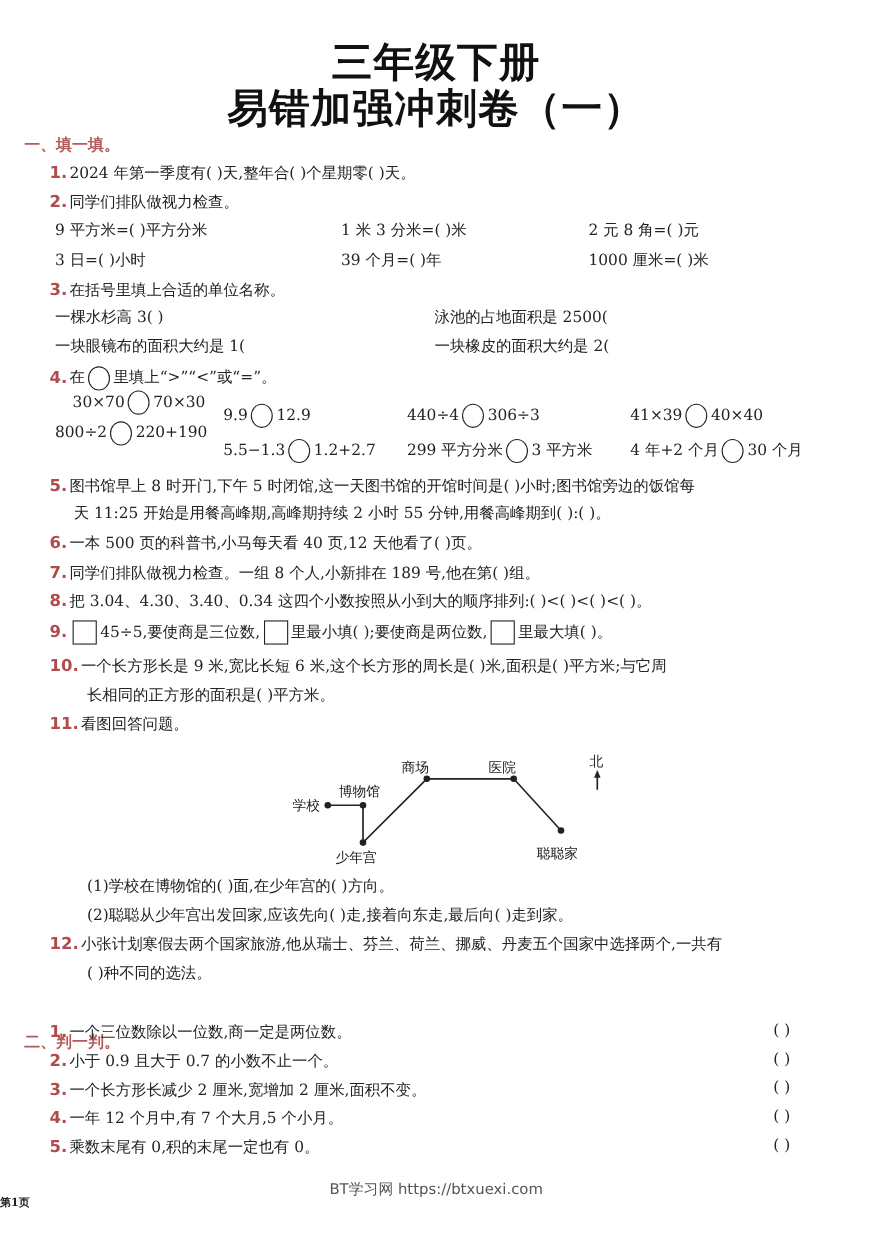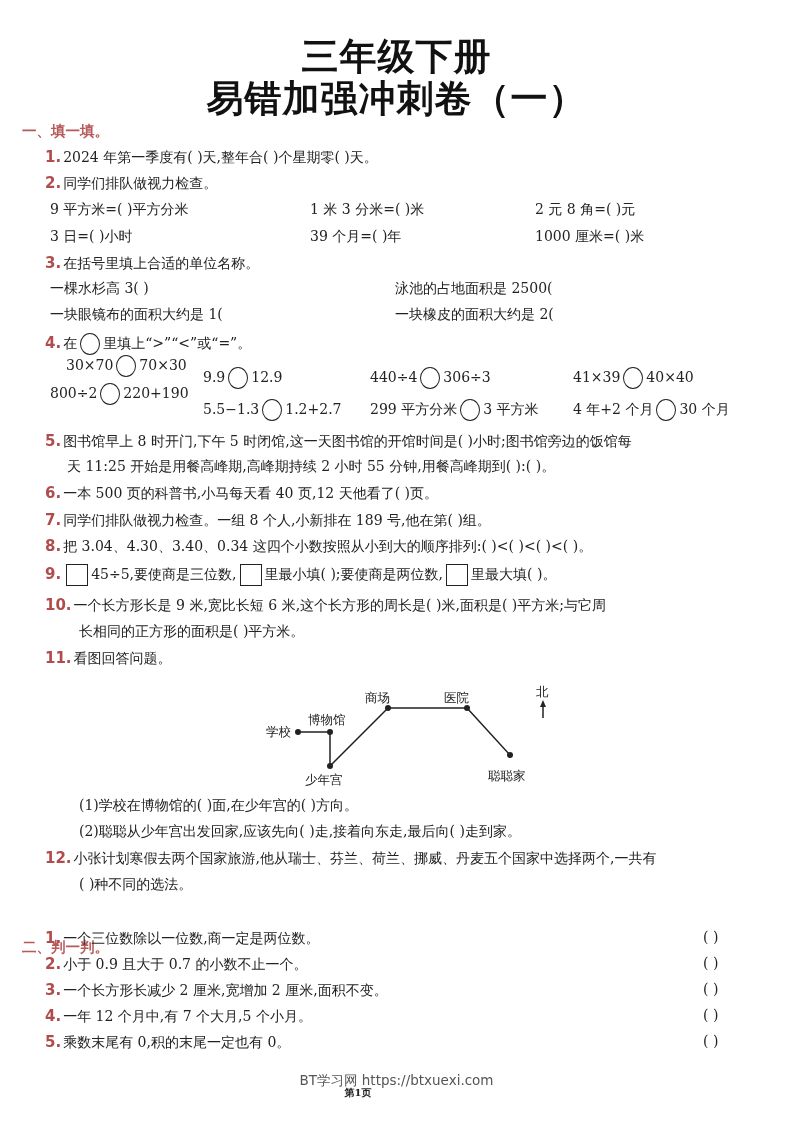--- a/index.html
+++ b/index.html
@@ -14,21 +14,21 @@
   .line { position:absolute; font-size:14px; white-space:nowrap; color:#222;margin-left:17px; }
   .num { color:#b04c4c; font-family:"DejaVu Sans","Liberation Sans",sans-serif; font-weight:bold; font-size:15px; margin-right:2px; }
   .cell { position:absolute; font-size:14px; white-space:nowrap; }
   .circ { display:inline-block; width:20px; height:22px; border:1.6px solid #222; border-radius:50%;
           vertical-align:middle; margin:0 3px; box-sizing:border-box; }
   .sq { display:inline-block; width:22px; height:22px; border:1.4px solid #222;
         vertical-align:middle; margin:0 3px; box-sizing:border-box; }
   .paren { position:absolute; left:703px; font-size:14px; }
   .footer { position:absolute; top:1072px; left:0; width:793px; text-align:center;
             font-family:"DejaVu Sans","Liberation Sans",sans-serif; font-size:13.5px; color:#555; }
-  .pagenum { position:absolute; top:1086px; left:0; width:716px; text-align:center;
+  .pagenum { position:absolute; top:1086px; left:0; width:716px; text-align:left;
              font-size:10px; font-weight:bold; color:#222; }
   .map { position:absolute; left:240px; top:680px; width:350px; height:110px; }
   .map text { font-size:12.5px; font-family:"DejaVu Serif","Liberation Serif",serif; fill:#222; }
 </style>
 </head>
 <body>
 
 <div class="title t1">三年级下册</div>
 <div class="title t2">易错加强冲刺卷（一）</div>
 

